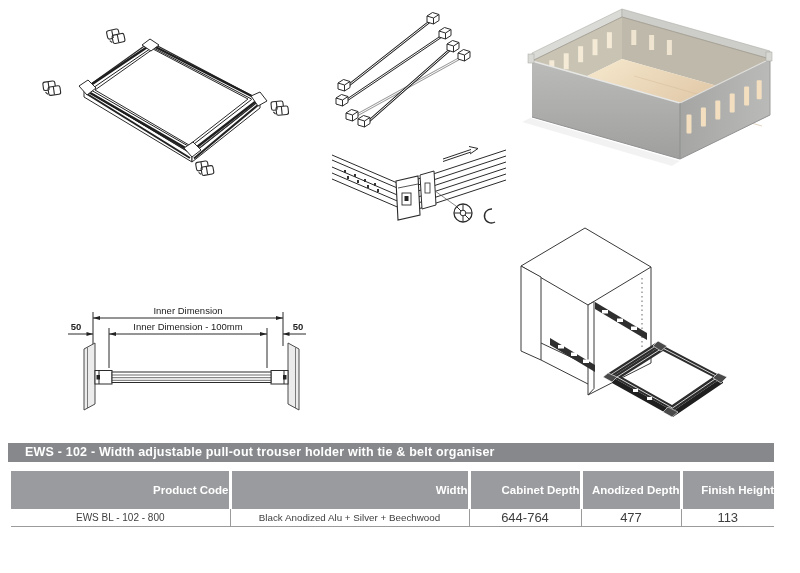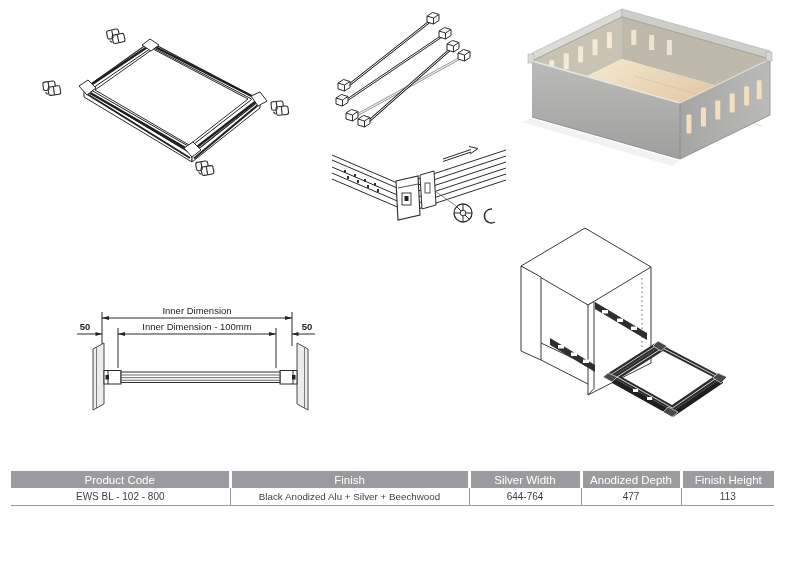--- a/index.html
+++ b/index.html
@@ -8,28 +8,28 @@
   .fig { position:absolute; }
   .fig svg { display:block; }
 
   .banner { position:absolute; left:8px; top:443px; width:766px; height:19px;
             background:#86888b; color:#ffffff; font-weight:bold; font-size:12.5px;
             line-height:19px; padding-left:17px; box-sizing:border-box; letter-spacing:.2px;
             white-space:nowrap; }
 
   table.spec { position:absolute; left:11px; top:471px; width:763px;
                border-collapse:collapse; table-layout:fixed; color:#3e3e3e; }
-  table.spec th { background:#9a9b9e; color:#ffffff; font-weight:normal; font-size:11.5px;
-                  height:17px; padding:0; text-align:center; }
+  table.spec th { background:#9a9b9e; color:#ffffff; font-weight:bold; font-size:11.5px;
+                  height:38px; padding:0; text-align:right; }
   table.spec th + th { border-left:3px solid #ffffff; }
   table.spec td { text-align:center; height:17px; padding:0;
                   border-bottom:1px solid #9b9b9b; font-size:10px; background:#ffffff; }
   table.spec td + td { border-left:1px solid #9b9b9b;text-align:center; }
   table.spec td.finish { font-size:9.8px; }
-  table.spec td.num { font-size:10px; }
+  table.spec td.num { font-size:13px; }
 
   .dimtext { font-family:"Liberation Sans", sans-serif; font-size:9.5px; fill:#222222; }
   .dimtext.b { font-weight:bold; }
   .ln { stroke:#2b2b2b; fill:none; stroke-width:1; }
 </style>
 </head>
 <body>
 
 <div class="page">
 
@@ -223,21 +223,21 @@
         <line x1="168" y1="98" x2="168" y2="154" stroke="#8e8f8d"></line>
         <polyline points="20,112 168,154 258,110" stroke="#909190"></polyline>
         <line x1="258" y1="54" x2="258" y2="110" stroke="#9b9c9a"></line>
         <polyline points="20,56 110,12 258,54" stroke="#a09a8e" stroke-width="0.8"></polyline>
         <rect x="254" y="47" width="6" height="9" fill="#d7d7d3" stroke="#a5a5a1" stroke-width="0.5"></rect>
         <rect x="16" y="49" width="6" height="9" fill="#d9d9d5" stroke="#a5a5a1" stroke-width="0.5"></rect>
       </g>
     </svg>
   </div>
 
-  <div class="fig" style="left:45px; top:292px;">
+  <div class="fig" style="left:36px; top:292px;">
     <svg width="275" height="135" viewBox="0 0 275 135">
       <g class="ln" stroke-width="0.9">
         <line x1="57" y1="20" x2="57" y2="54"></line>
           <line x1="247" y1="20" x2="247" y2="54"></line>
         <line x1="73" y1="36" x2="73" y2="76"></line>
           <line x1="231" y1="36" x2="231" y2="76"></line>
       </g>
       <g>
         <line x1="57" y1="26" x2="247" y2="26" class="ln" stroke-width="0.9"></line>
         <polygon points="57,26 64,24 64,28" fill="#222"></polygon>
@@ -319,34 +319,37 @@
         <rect x="143" y="164" width="5" height="3" fill="#ffffff"></rect>
         <rect x="157" y="172" width="5" height="3" fill="#ffffff"></rect>
         <path d="M168,116 L177,121 L171,126 L163,121 Z" fill="#4a4a4a" stroke="#ffffff" stroke-width="0.6"></path>
         <path d="M118,148 L127,152 L122,157 L113,152 Z" fill="#4a4a4a" stroke="#ffffff" stroke-width="0.6"></path>
         <path d="M228,148 L237,152 L231,158 L223,153 Z" fill="#4a4a4a" stroke="#ffffff" stroke-width="0.6"></path>
         <path d="M178,182 L188,187 L182,192 L173,187 Z" fill="#4a4a4a" stroke="#ffffff" stroke-width="0.6"></path>
       </g>
     </svg>
   </div>
 
+  <div class="banner">
+    <span>EWS - 102 - Width adjustable pull-out trouser holder with tie &amp; belt organiser</span>
+  </div>
 
   <table class="spec">
     <colgroup>
       <col style="width:219px">
         <col style="width:239px">
         <col style="width:112px">
       <col style="width:100px">
         <col style="width:93px">
     </colgroup>
     <thead>
       <tr>
         <th>Product Code</th>
-        <th>Finish</th>
-        <th>Silver Width</th>
+        <th>Width</th>
+        <th>Cabinet Depth</th>
         <th>Anodized Depth</th>
         <th>Finish Height</th>
       </tr>
     </thead>
     <tbody>
       <tr>
         <td>EWS BL - 102 - 800</td>
         <td class="finish">Black Anodized Alu + Silver + Beechwood</td>
         <td class="num">644-764</td>
         <td class="num">477</td>

